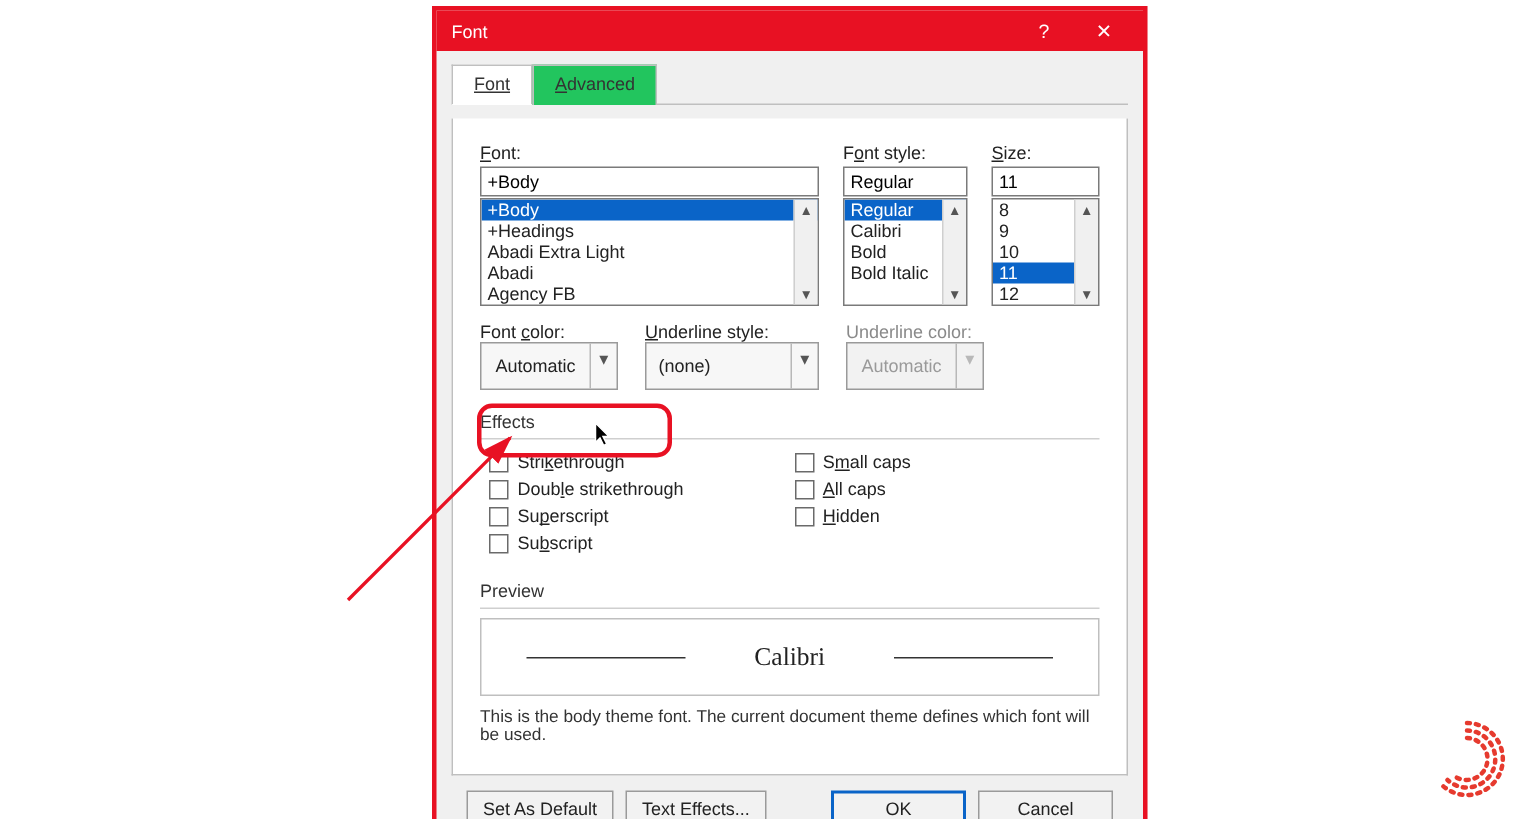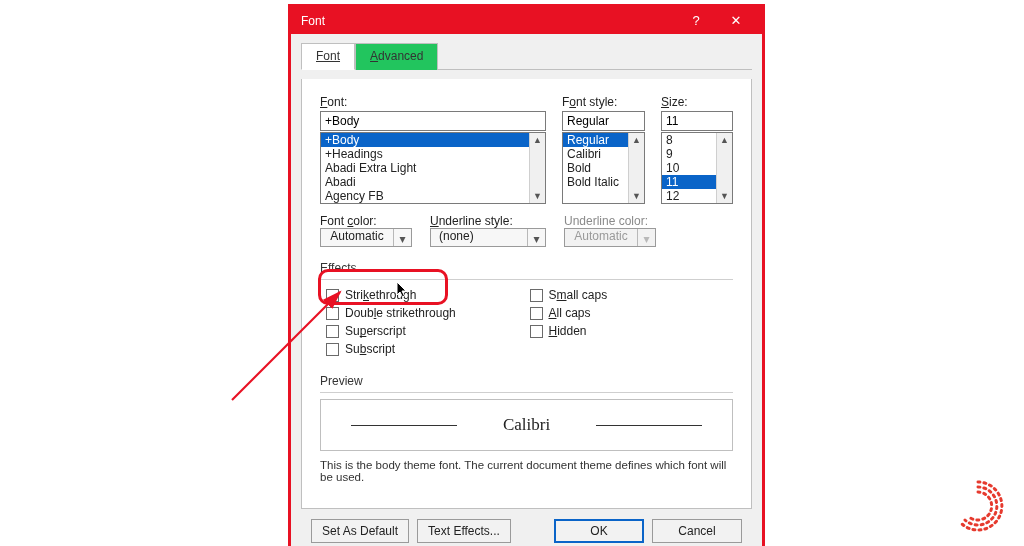--- a/index.html
+++ b/index.html
@@ -120,22 +120,23 @@
   }
   .listbox .scrollbar .arrow { height: 14px; line-height: 14px; cursor: pointer; }
   .col.font { flex: 1 1 auto; min-width: 190px; }
   .col.style { width: 83px; }
   .col.size  { width: 72px; }
   .row2 { display: flex; gap: 18px; margin-top: 10px; }
   .dd {
     display: inline-flex;
     border: 1px solid #9a9a9a;
     background: #f7f7f7;
-    height: 19px;
-    font-size: 12px;
+    height: 32px;
+    font-size: 12px;
+    align-items: center;
   }
   .dd .ddv { padding: 0 8px; min-width: 72px; text-align: center; }
   .dd .dda {
     width: 18px; text-align: center; border-left: 1px solid #b8b8b8;
     height: 100%; line-height: 20px; color: #555; cursor: pointer;
   }
   .dd.disabled { color: #9a9a9a; background:#f2f2f2; }
   .dd.disabled .dda { color:#b8b8b8; }
   .grp { position: relative; margin-top: 14px; }
   .grp .glabel {

